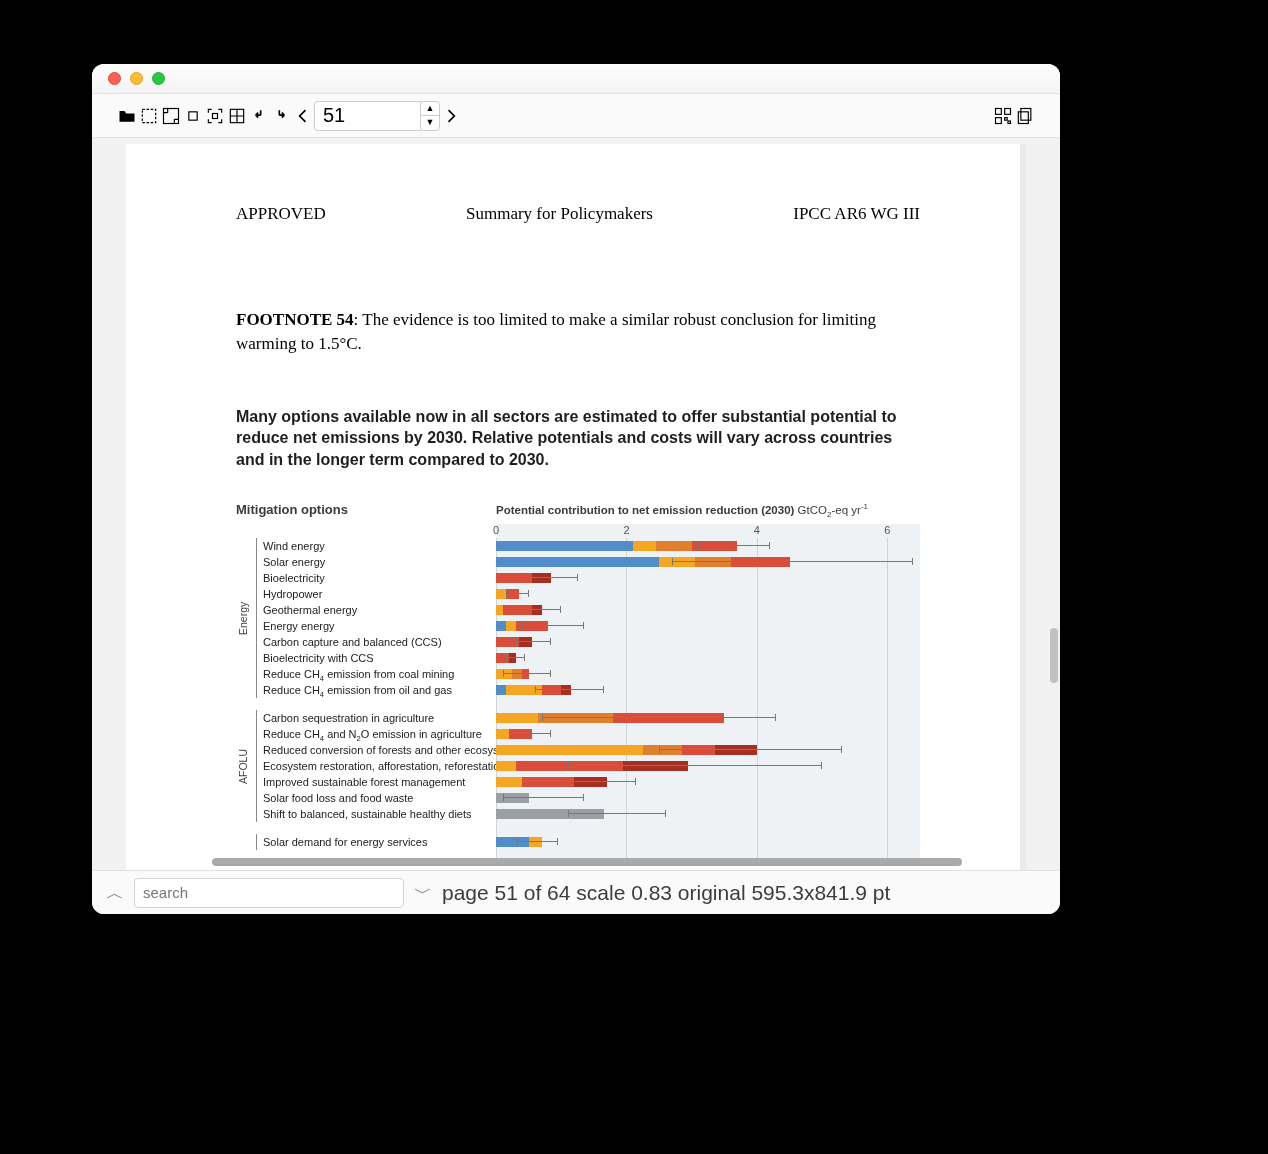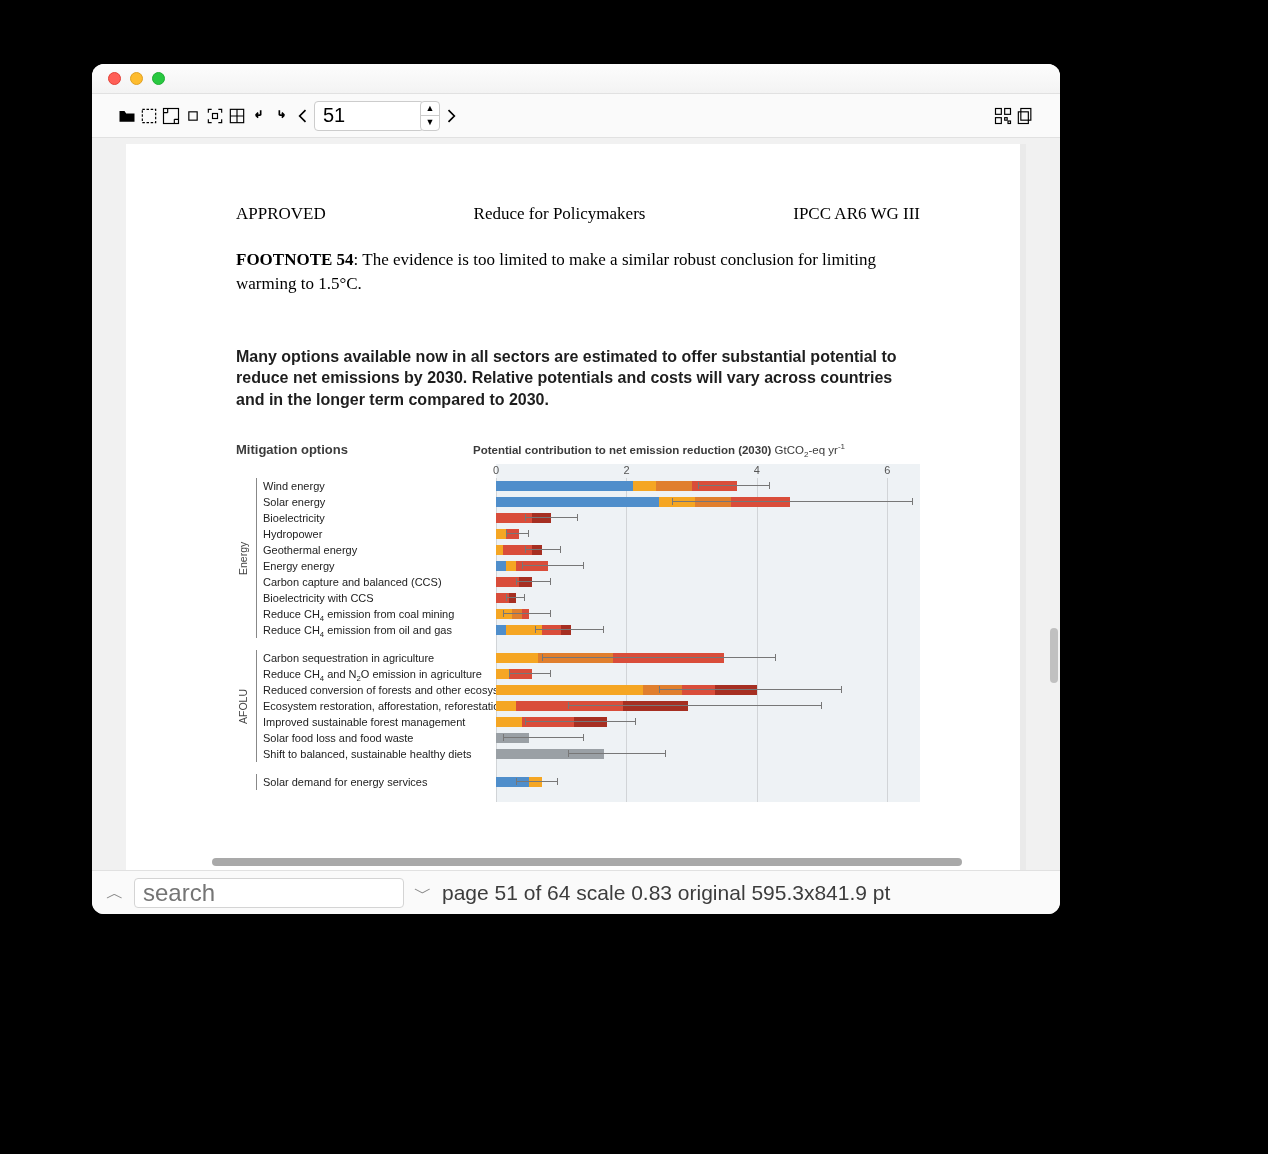--- a/index.html
+++ b/index.html
@@ -15,46 +15,46 @@
   .tb-icon svg{width:20px;height:20px;stroke:#000;fill:none;stroke-width:1.4}
   .spacer{flex:1}
   .page-input{width:110px;height:30px;font-size:20px;padding:2px 8px;border:1px solid #ccc;border-radius:4px;background:#fff}
   .spin{width:20px;height:30px;border:1px solid #ccc;border-radius:4px;display:flex;flex-direction:column;margin-left:-4px;background:#fff}
   .spin div{flex:1;display:flex;align-items:center;justify-content:center;font-size:9px;line-height:1;cursor:pointer}
   .spin div:first-child{border-bottom:1px solid #ccc}
   .content{flex:1;overflow:auto;background:#f1f1f1;position:relative}
   .scroll-v{position:absolute;right:2px;top:490px;width:8px;height:55px;background:#c0c0c0;border-radius:4px}
   .scroll-h{position:absolute;left:120px;bottom:4px;width:750px;height:8px;background:#a9a9a9;border-radius:4px}
   .page{margin:6px auto 20px;width:900px;min-height:750px;background:#fff;padding:60px 100px 10px 110px;font-family:"Times New Roman",Times,serif;color:#000;border-right:6px solid #eaeaea}
-  .doc-head{display:flex;justify-content:space-between;font-size:17px;margin-bottom:24px}
+  .doc-head{display:flex;justify-content:space-between;font-size:17px;margin-bottom:84px}
   .footnote{font-size:17px;line-height:1.4;margin-bottom:50px}
   .headline{font-family:Arial,Helvetica,sans-serif;font-weight:bold;font-size:16px;color:#1e1e1e;line-height:1.35;margin-bottom:32px}
   .chart{font-family:Arial,Helvetica,sans-serif;font-size:11px}
   .chart-top{display:flex;margin-left:0}
-  .left-head{width:237px;font-weight:bold;font-size:13px;color:#3b3b3b}
+  .left-head{width:260px;font-weight:bold;font-size:13px;color:#3b3b3b}
   .axis-head{flex:1;font-weight:bold;font-size:11.5px;color:#3b3b3b;padding-left:0}
   .chart-body{display:flex;margin-top:4px}
   .groups-col{width:14px;display:flex;flex-direction:column;align-items:center}
   .group-label{writing-mode:vertical-rl;transform:rotate(180deg);font-size:10.5px;color:#444;text-align:center}
   .labels-col{width:246px;font-size:11px;color:#222;line-height:16px}
   .labels-col .grp{border-left:1px solid #888;margin-left:6px;padding-left:6px;margin-bottom:12px}
   .labels-col .grp div{white-space:nowrap;height:16px}
   .bars-col{flex:1;position:relative;background:#eef2f5}
   .axis{display:flex;font-size:11px;color:#555;height:14px}
   .axis div{position:absolute;transform:translateX(-50%)}
   .grid{position:absolute;top:14px;bottom:0;width:1px;background:rgba(0,0,0,.12)}
   .row{height:16px;display:flex;align-items:center;position:relative}
   .gap{height:12px}
   .seg{height:10px}
   .err{height:1px;background:#777;position:relative}
   .err::before,.err::after{content:"";position:absolute;width:1px;height:7px;background:#777;top:-3px}
   .err::before{left:0}.err::after{right:0}
   .statusbar{height:44px;border-top:1px solid #e1e1e1;background:#fafafa;display:flex;align-items:center;padding:0 14px;gap:10px;font-size:21px;color:#3d3d3d}
   .chev{color:#888;font-size:18px;cursor:pointer}
-  .search-input{width:270px;height:30px;font-size:24px;color:#be185d;padding:2px 8px;border:1px solid #d4d4d4;border-radius:4px;background:#fff}
+  .search-input{width:270px;height:30px;font-size:15px;color:#be185d;padding:2px 8px;border:1px solid #d4d4d4;border-radius:4px;background:#fff}
   .blue{background:#4f8ecb}
   .orange{background:#f5a623}
   .darkorange{background:#e07f2e}
   .redc{background:#d94d3a}
   .darkred{background:#a62f22}
   .gray{background:#9aa0a5}
   sup,sub{font-size:.7em}
 </style>
 </head>
 <body>
@@ -140,21 +140,21 @@
           <rect x="7" y="3" width="12" height="14"></rect>
           <rect x="4" y="7" width="12" height="14"></rect>
         </svg>
       </div>
   </div>
 
   <div class="content">
     <div class="page">
       <div class="doc-head">
         <span>APPROVED</span>
-        <span>Reduce for Policymakers</span>
+        <span>Summary for Policymakers</span>
         <span>IPCC AR6 WG III</span>
       </div>
       <div class="footnote">
         <b>FOOTNOTE 54</b><span>: The evidence is too limited to make a similar robust conclusion for limiting warming to 1.5°C.</span>
       </div>
       <div class="headline">Many options available now in all sectors are estimated to offer substantial potential to reduce net emissions by 2030. Relative potentials and costs will vary across countries and in the longer term compared to 2030.</div>
 
       <div class="chart">
         <div class="chart-top">
           <div class="left-head">Mitigation options</div>

